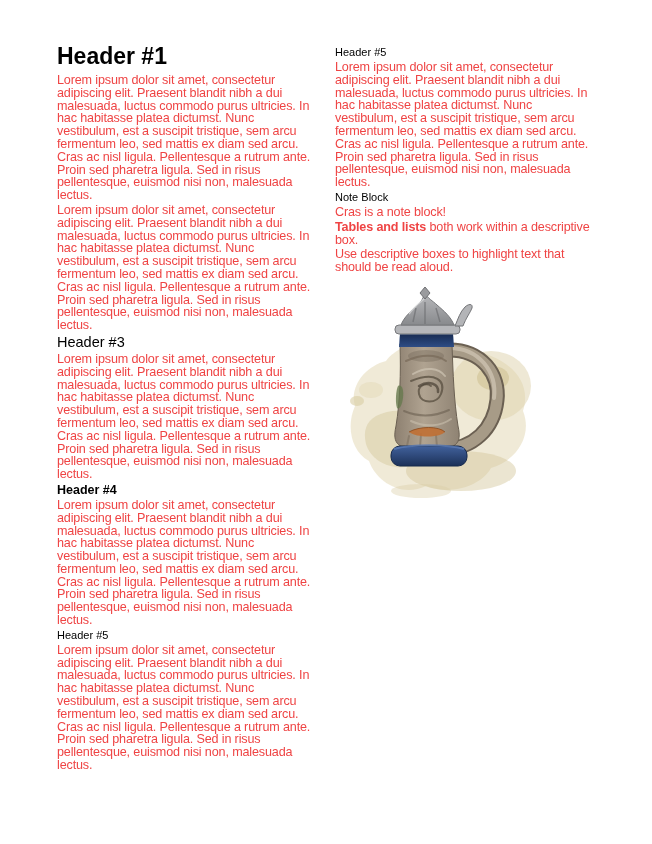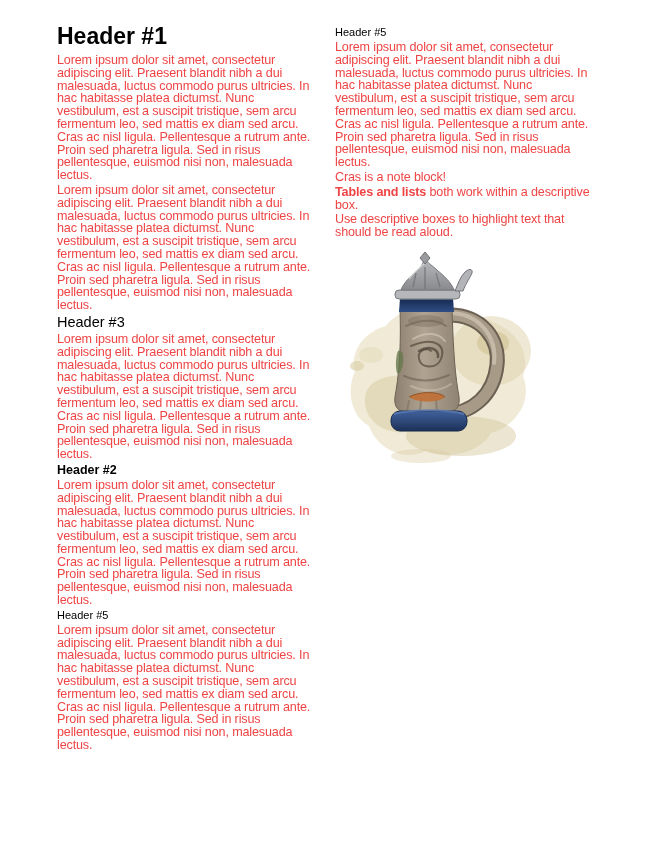--- a/index.html
+++ b/index.html
@@ -4,21 +4,21 @@
 <style>
   html,body{margin:0;padding:0;background:#ffffff;}
   .page{
     position:relative;
     width:652px;height:844px;
     background:#ffffff;
     font-family:"Liberation Sans", sans-serif;
     color:#222222;
     overflow:hidden;
   }
-  .col{position:absolute;top:24px;width:256px;}
+  .col{position:absolute;top:44px;width:256px;}
   .col-left{left:57px;}
   .col-right{left:335px;}
   .body-text{
     font-size:12.6px;
     line-height:12.8px;
     letter-spacing:-0.15px;
     margin:0 0 2px 0;
     color:#ef4444;
     text-align:left;
   }
@@ -37,31 +37,32 @@
 
   <div class="col col-left">
     <h1 class="doc-h1">Header #1</h1>
     <p class="body-text">Lorem ipsum dolor sit amet, consectetur adipiscing elit. Praesent blandit nibh a dui malesuada, luctus commodo purus ultricies. In hac habitasse platea dictumst. Nunc vestibulum, est a suscipit tristique, sem arcu fermentum leo, sed mattis ex diam sed arcu. Cras ac nisl ligula. Pellentesque a rutrum ante. Proin sed pharetra ligula. Sed in risus pellentesque, euismod nisi non, malesuada lectus.</p>
 
     <p class="body-text">Lorem ipsum dolor sit amet, consectetur adipiscing elit. Praesent blandit nibh a dui malesuada, luctus commodo purus ultricies. In hac habitasse platea dictumst. Nunc vestibulum, est a suscipit tristique, sem arcu fermentum leo, sed mattis ex diam sed arcu. Cras ac nisl ligula. Pellentesque a rutrum ante. Proin sed pharetra ligula. Sed in risus pellentesque, euismod nisi non, malesuada lectus.</p>
 
     <h3 class="doc-h3">Header #3</h3>
     <p class="body-text">Lorem ipsum dolor sit amet, consectetur adipiscing elit. Praesent blandit nibh a dui malesuada, luctus commodo purus ultricies. In hac habitasse platea dictumst. Nunc vestibulum, est a suscipit tristique, sem arcu fermentum leo, sed mattis ex diam sed arcu. Cras ac nisl ligula. Pellentesque a rutrum ante. Proin sed pharetra ligula. Sed in risus pellentesque, euismod nisi non, malesuada lectus.</p>
 
-    <h4 class="doc-h4">Header #2</h4>
+    <h4 class="doc-h4">Header #4</h4>
     <p class="body-text">Lorem ipsum dolor sit amet, consectetur adipiscing elit. Praesent blandit nibh a dui malesuada, luctus commodo purus ultricies. In hac habitasse platea dictumst. Nunc vestibulum, est a suscipit tristique, sem arcu fermentum leo, sed mattis ex diam sed arcu. Cras ac nisl ligula. Pellentesque a rutrum ante. Proin sed pharetra ligula. Sed in risus pellentesque, euismod nisi non, malesuada lectus.</p>
 
     <h5 class="doc-h5">Header #5</h5>
     <p class="body-text">Lorem ipsum dolor sit amet, consectetur adipiscing elit. Praesent blandit nibh a dui malesuada, luctus commodo purus ultricies. In hac habitasse platea dictumst. Nunc vestibulum, est a suscipit tristique, sem arcu fermentum leo, sed mattis ex diam sed arcu. Cras ac nisl ligula. Pellentesque a rutrum ante. Proin sed pharetra ligula. Sed in risus pellentesque, euismod nisi non, malesuada lectus.</p>
   </div>
 
   <div class="col col-right">
     <h5 class="doc-h5">Header #5</h5>
     <p class="body-text">Lorem ipsum dolor sit amet, consectetur adipiscing elit. Praesent blandit nibh a dui malesuada, luctus commodo purus ultricies. In hac habitasse platea dictumst. Nunc vestibulum, est a suscipit tristique, sem arcu fermentum leo, sed mattis ex diam sed arcu. Cras ac nisl ligula. Pellentesque a rutrum ante. Proin sed pharetra ligula. Sed in risus pellentesque, euismod nisi non, malesuada lectus.</p>
 
+    <h5 class="doc-h5">Note Block</h5>
     <p class="body-text">Cras is a note block!</p>
 
     <p class="body-text"><span class="bold-lead">Tables and lists</span><span> both work within a descriptive box.</span></p>
     <p class="body-text">Use descriptive boxes to highlight text that should be read aloud.</p>
 
     <svg class="illustration" width="260" height="212" viewBox="0 0 260 212" xmlns="http://www.w3.org/2000/svg">
       <defs>
         <linearGradient id="lidGrad" x1="0" y1="0" x2="0" y2="1">
           <stop offset="0" stop-color="#b9babd"></stop>
             <stop offset="1" stop-color="#888a8d"></stop>

